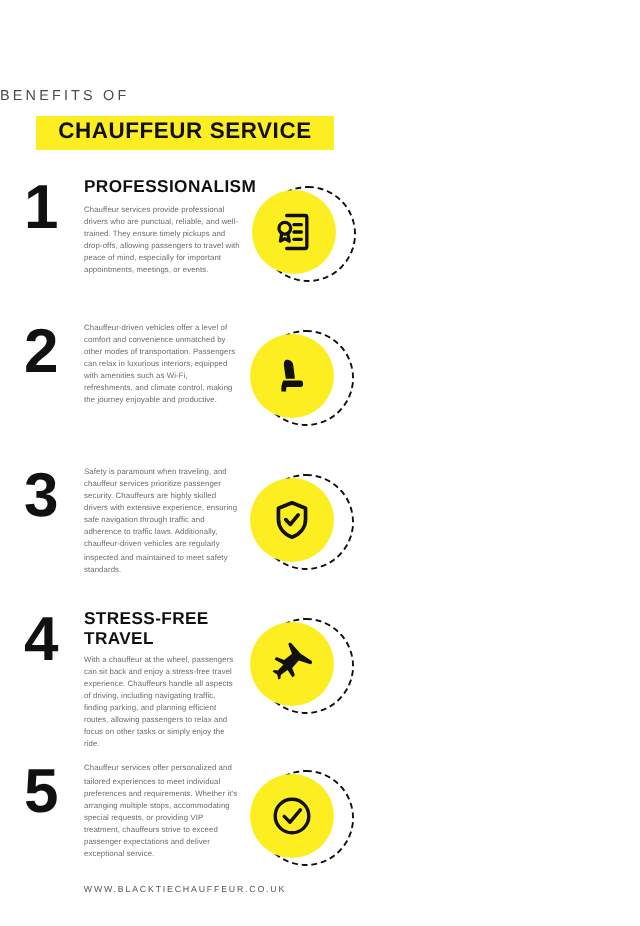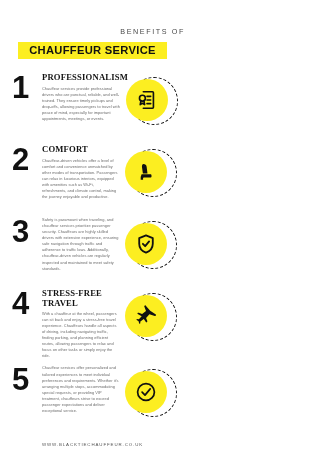--- a/index.html
+++ b/index.html
@@ -4,21 +4,21 @@
 <style>
   html,body{margin:0;padding:0;}
   body{
     width:185px;height:463px;background:#ffffff;
     font-family:"Liberation Sans",sans-serif;
     overflow:hidden;position:relative;
   }
   .poster{width:185px;height:463px;position:relative;background:#fff;box-sizing:border-box;}
 
   
-  .header{padding-top:28px;text-align:right;}
+  .header{padding-top:44px;text-align:left;}
   .kicker{
     font-size:7.2px;letter-spacing:1.6px;color:#4a4a4a;font-weight:500;
     text-transform:uppercase;line-height:1;
   }
   .title-bar{
     margin-top:7px;background:#FCEE21;height:17px;
     display:flex;align-items:center;justify-content:center;
     margin-left:18px;margin-right:18px;
   }
   .title-bar span{
@@ -33,21 +33,21 @@
     padding-left:12px;padding-right:8px;min-height:66px;margin-bottom:6px;
   }
   .num{
     width:30px;flex:0 0 30px;
     font-size:31px;font-weight:bold;color:#111;line-height:0.85;
     text-align:left;padding-top:2px;letter-spacing:-1px;
   }
   .txtcol{flex:1 1 auto;padding-right:4px;max-width:78px;}
   .b-title{
     font-size:8.6px;font-weight:bold;color:#111;letter-spacing:0.2px;
-    text-transform:uppercase;line-height:1.1;margin-bottom:3px;font-family:Liberation Serif, serif;
+    text-transform:uppercase;line-height:1.1;margin-bottom:3px;
   }
   .b-body{
     font-size:3.9px;line-height:1.55;color:#6b6b6b;letter-spacing:0.05px;
     text-align:left;
   }
 
   
   .badge{
     position:relative;flex:0 0 52px;width:52px;height:52px;
     margin-left:2px;margin-top:2px;
@@ -103,21 +103,20 @@
               <path d="M5.4 12.6 L4.6 17 L7 15.6 L9.4 17 L8.6 12.6"></path>
             </svg>
           </span>
         </div>
       </div>
     </div>
 
     <div class="benefit">
       <div class="num">2</div>
       <div class="txtcol">
-        <div class="b-title">COMFORT</div>
         <div class="b-body">Chauffeur-driven vehicles offer a level of comfort and convenience unmatched by other modes of transportation. Passengers can relax in luxurious interiors, equipped with amenities such as Wi-Fi, refreshments, and climate control, making the journey enjoyable and productive.</div>
       </div>
       <div class="badge">
         <div class="dashring"></div>
         <div class="disc">
           <span>
             <svg width="22" height="22" viewBox="0 0 24 24" fill="#111">
               <path d="M9.2 3.2c1.9 0 3.3 1.2 3.5 3l.9 7.3H8.6L7.6 6.6C7.4 4.7 8 3.2 9.2 3.2z"></path>
               <path d="M7.2 14.4h9.6c.7 0 1.2.6 1.2 1.3v1.1c0 .7-.5 1.2-1.2 1.2H9.9c-.6 0-1.1.1-1.1.9v1.6H6.2v-2.2c0-1.1.3-2 1-3.9z"></path>
             </svg>

